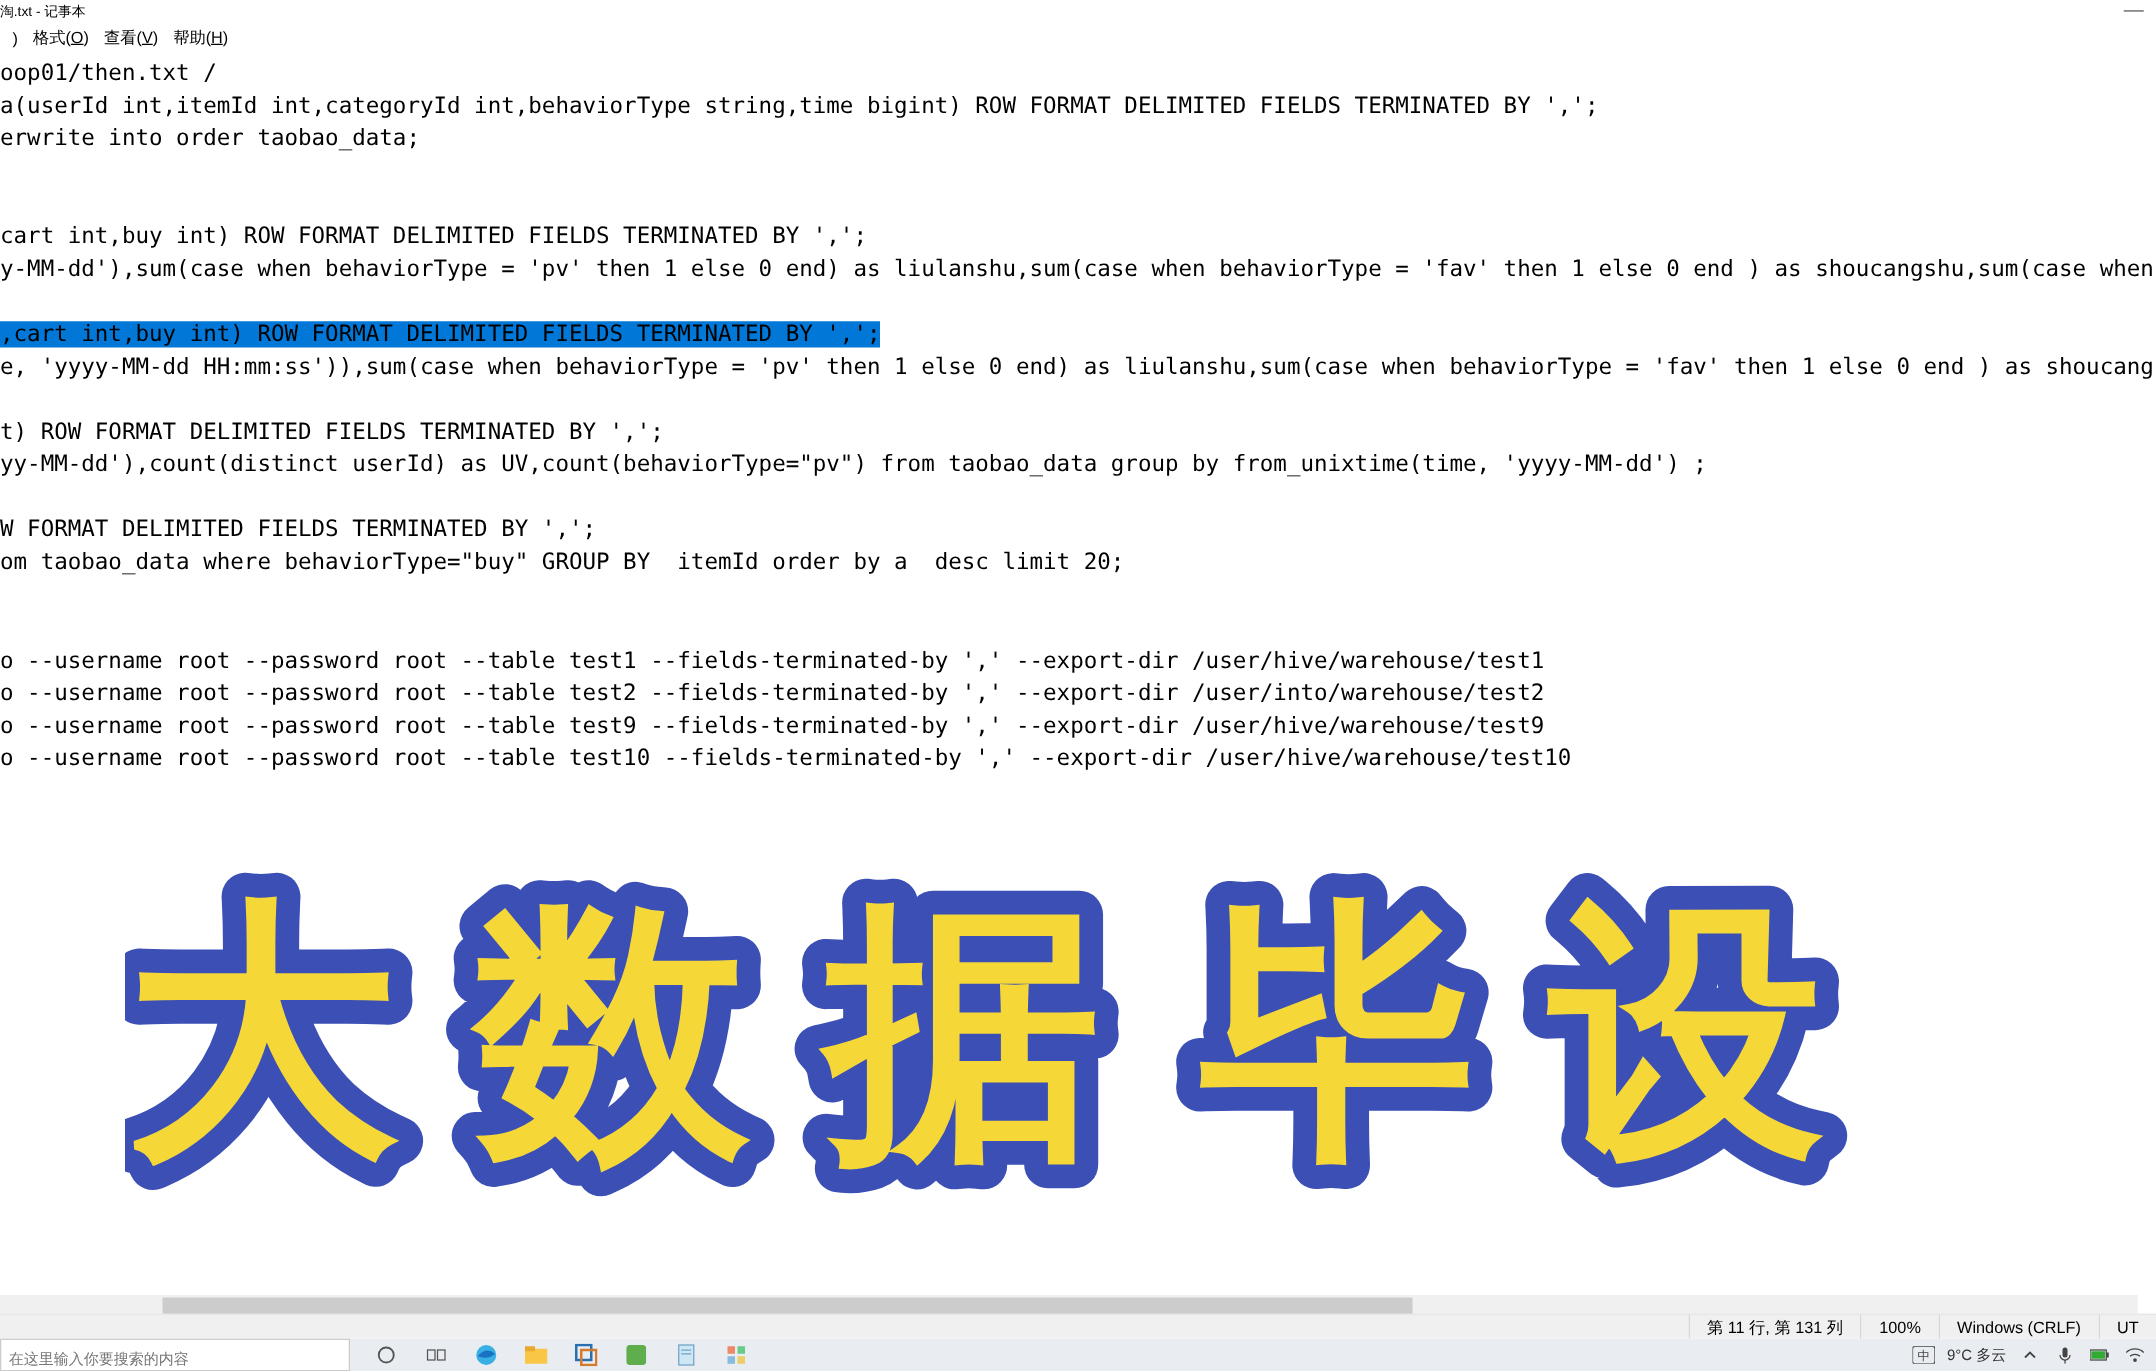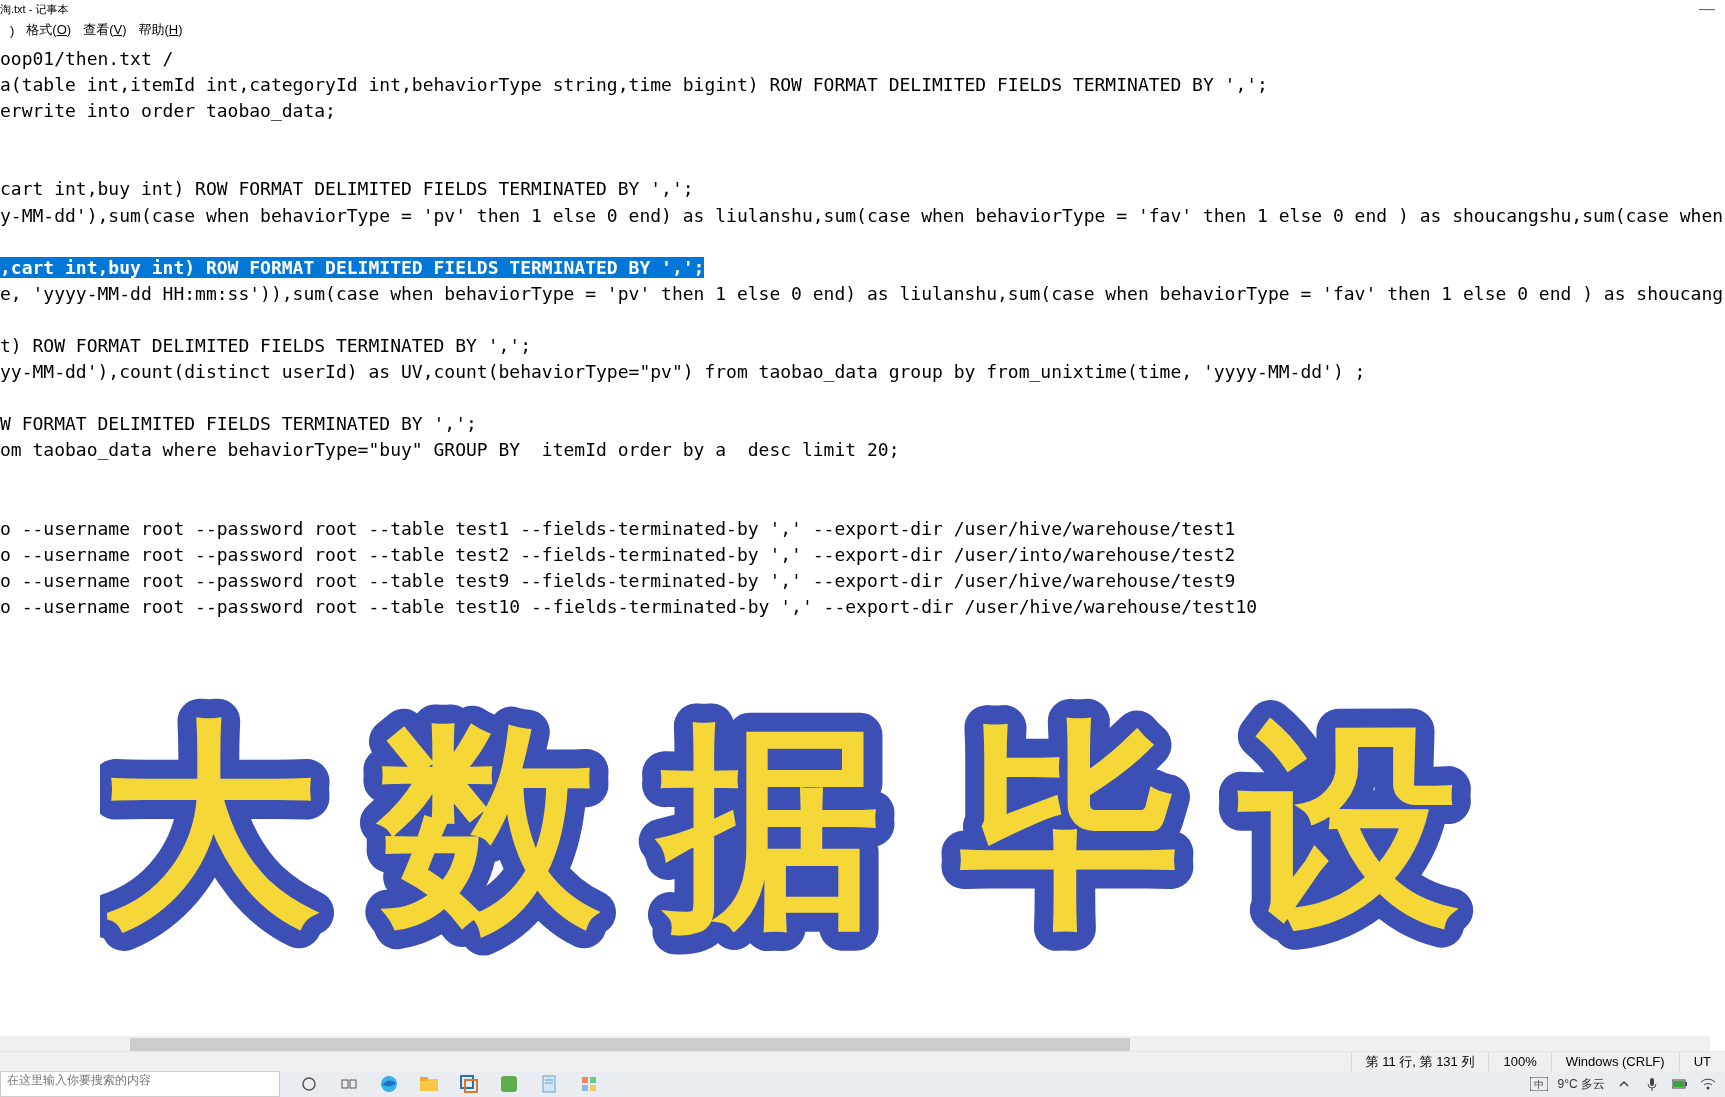--- a/index.html
+++ b/index.html
@@ -55,22 +55,21 @@
     .editor {
       white-space: pre;
       font-family: "Microsoft YaHei", "Segoe UI", Consolas, monospace;
       font-size: 18px;
       line-height: 1.45;
       color: #000;
       padding: 4px 0 0 0;
     }
     .sel {
       background: #0178d7;
-      color: #ffffff;
-      font-weight: bold;
+      color: #000000;
     }
     
     .hscroll {
       position: absolute;
       left: 0;
       right: 15px;
       bottom: 41px;
       height: 20px;
       background: #f0f0f0;
       display: flex;
@@ -122,21 +121,21 @@
       display: flex;
       align-items: center;
       font-size: 12px;
     }
     .search-box {
       height: 26px;
       width: 280px;
       background: #fff;
       border: 1px solid #ccc;
       display: flex;
-      align-items: flex-start;
+      align-items: flex-end;
       padding: 0 6px;
       color: #767676;
     }
     .taskbar-icons {
       display: flex;
       align-items: center;
       gap: 22px;
       margin-left: 20px;
     }
     .tb-icon { width: 18px; height: 18px; display: flex; align-items: center; justify-content: center; }
@@ -174,21 +173,21 @@
   <span class="menuitem">
     <span>查看(</span><span class="hotkey">V</span><span>)</span>
   </span>
   <span class="menuitem">
     <span>帮助(</span><span class="hotkey">H</span><span>)</span>
   </span>
 </div>
 
 <div class="editor-wrap">
 <div class="editor"><span>oop01/then.txt /</span>
-<span>a(table int,itemId int,categoryId int,behaviorType string,time bigint) ROW FORMAT DELIMITED FIELDS TERMINATED BY ',';</span>
+<span>a(userId int,itemId int,categoryId int,behaviorType string,time bigint) ROW FORMAT DELIMITED FIELDS TERMINATED BY ',';</span>
 <span>erwrite into order taobao_data;</span>
 <span></span>
 <span></span>
 <span>cart int,buy int) ROW FORMAT DELIMITED FIELDS TERMINATED BY ',';</span>
 <span>y-MM-dd'),sum(case when behaviorType = 'pv' then 1 else 0 end) as liulanshu,sum(case when behaviorType = 'fav' then 1 else 0 end ) as shoucangshu,sum(case when behaviorType = 'cart' then 1 else 0 end ) as gouwuche, sum(</span>
 <span></span>
 <span class="sel">,cart int,buy int) ROW FORMAT DELIMITED FIELDS TERMINATED BY ',';</span>
 <span>e, 'yyyy-MM-dd HH:mm:ss')),sum(case when behaviorType = 'pv' then 1 else 0 end) as liulanshu,sum(case when behaviorType = 'fav' then 1 else 0 end ) as shoucangshu,sum(case when behaviorType = 'cart' then 1 else 0 end ) as</span>
 <span></span>
 <span>t) ROW FORMAT DELIMITED FIELDS TERMINATED BY ',';</span>

